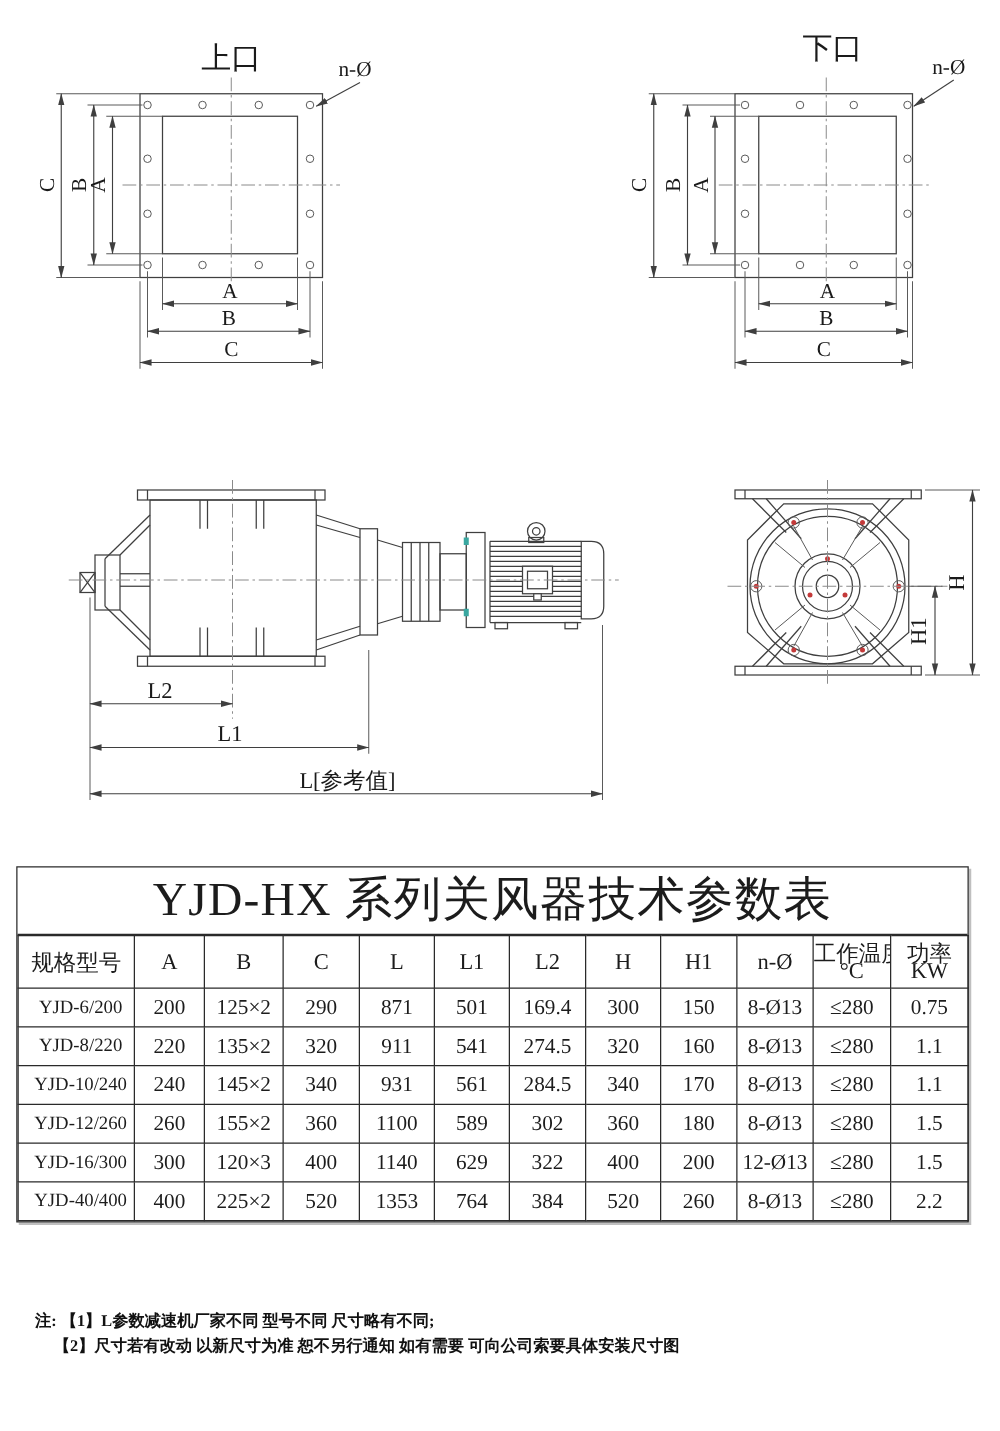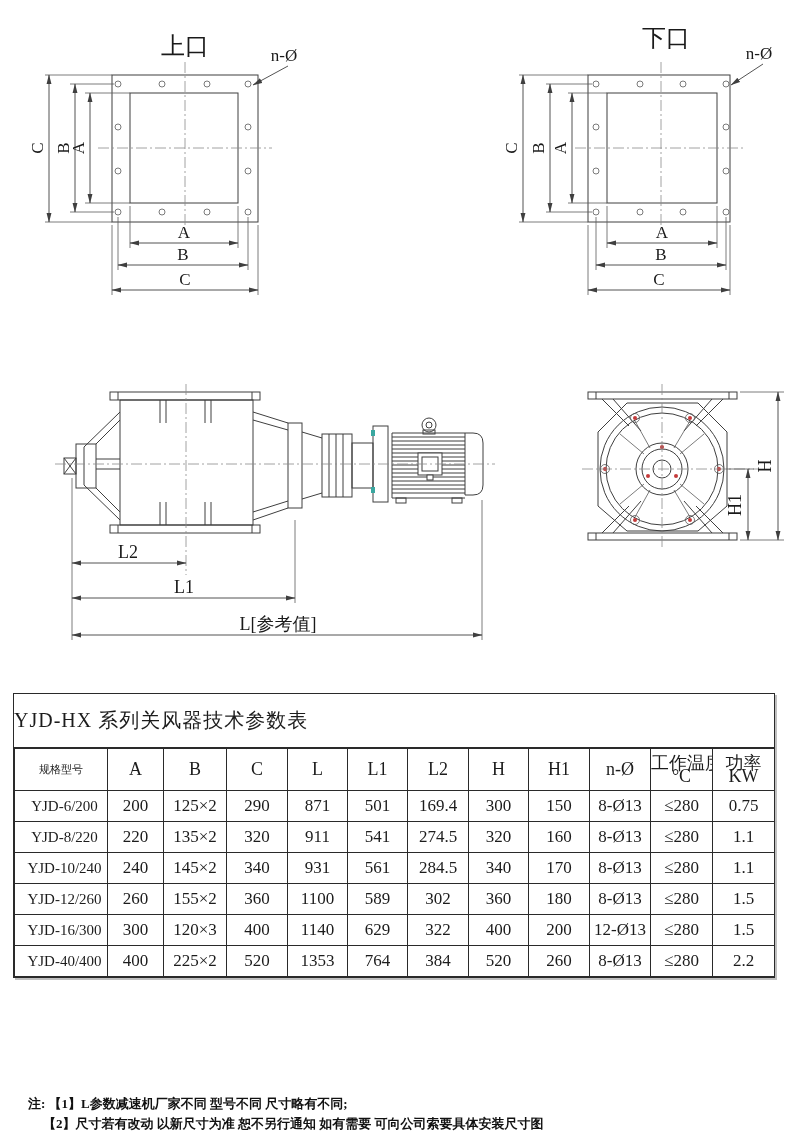--- a/index.html
+++ b/index.html
@@ -19,36 +19,36 @@
   .dimL{font-size:18px;}
   .cjk{font-size:24px;}
   .reddot{fill:#c43a3a;stroke:none;}
   .teal{fill:#3aa7a0;stroke:none;}
 
   .spec-table{
     position:absolute;left:13px;top:693px;width:760px;background:#fff;
     border:1.5px solid #2a2a2a;box-shadow:2px 2px 0 #bfbfbf;
   }
   .tbl-title{
-    height:53px;line-height:53px;font-size:20px;
+    height:53px;line-height:53px;text-align:center;font-size:38px;
     letter-spacing:1px;border-bottom:1px solid #2a2a2a;white-space:nowrap;
   }
   .spec-table table{border-collapse:collapse;width:100%;table-layout:fixed;}
   .spec-table th,.spec-table td{
     border:1px solid #2a2a2a;text-align:center;padding:0;
     overflow:hidden;white-space:nowrap;
   }
   .spec-table th{height:41px;font-weight:normal;font-size:18px;}
-  .spec-table th.model{font-size:11px;font-family:Liberation Mono, monospace;}
+  .spec-table th.model{font-size:18px;font-family:Liberation Mono, monospace;}
   .spec-table td{height:30px;font-size:17px;}
   .spec-table td.model{text-align:center;padding-left:7px;font-size:15px;}
   .hdr2{font-size:11px;font-weight:bold;line-height:13px;}
   .notes{
     position:absolute;left:28px;top:1047px;font-size:13px;font-weight:600;
-    line-height:20px;color:#111;white-space:nowrap;margin-top:47px;
+    line-height:20px;color:#111;white-space:nowrap;
   }
   .notes .indent{margin-left:15px;}
 </style>
 </head>
 <body>
 
 <svg class="abs" style="left:0;top:10px" width="400" height="300" viewBox="0 0 400 300">
   <defs>
     <marker id="aL" viewBox="0 0 10 6" refX="9.5" refY="3" markerWidth="11" markerHeight="6.5" orient="auto-start-reverse">
       <path d="M10,3 L0,0.4 L0,5.6 Z" fill="#3f3f3f"></path>

